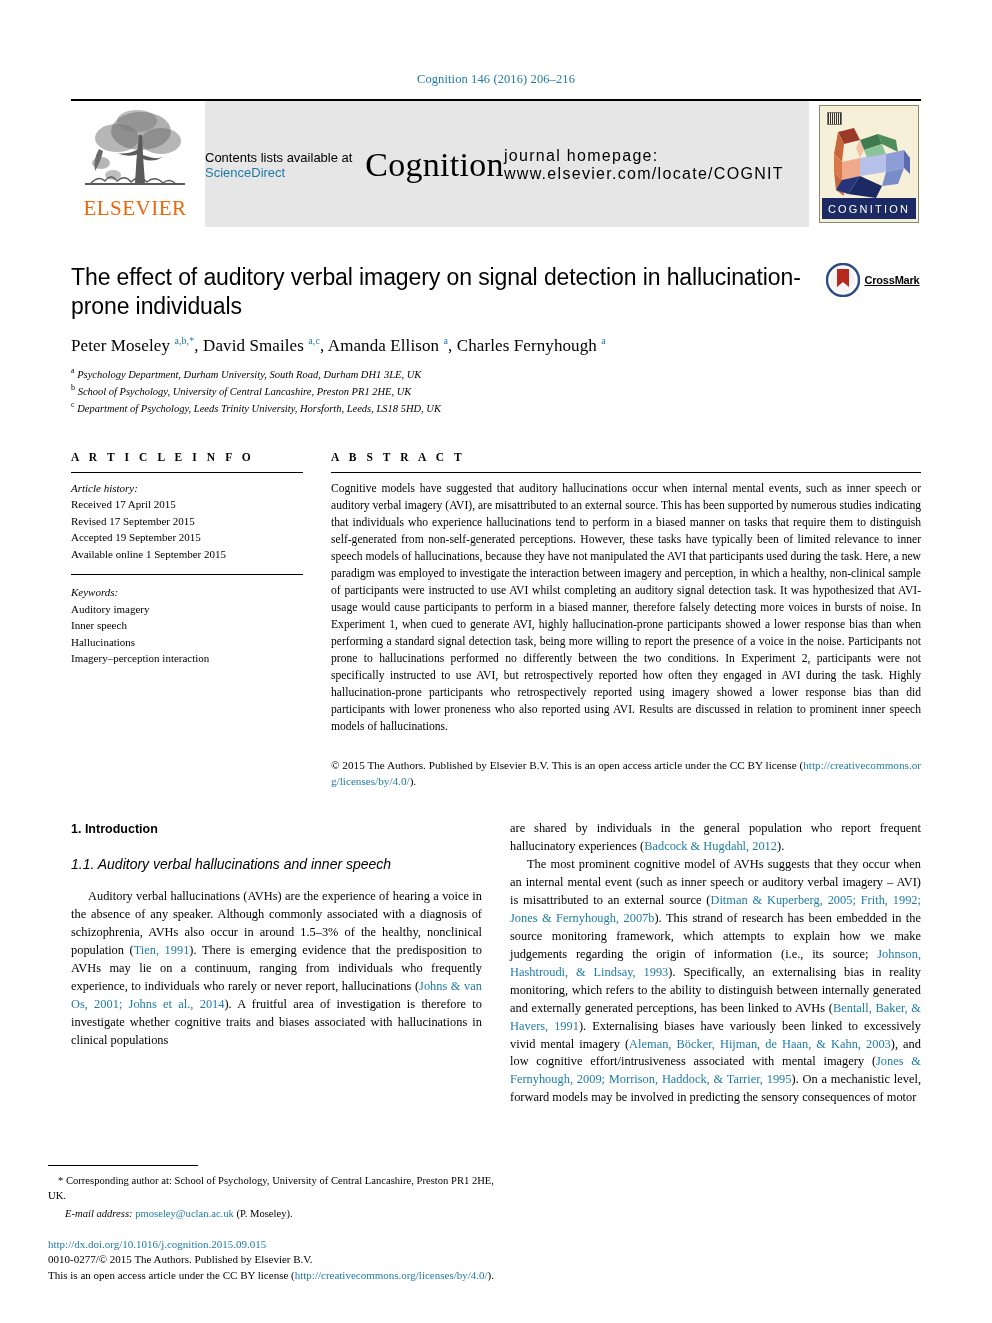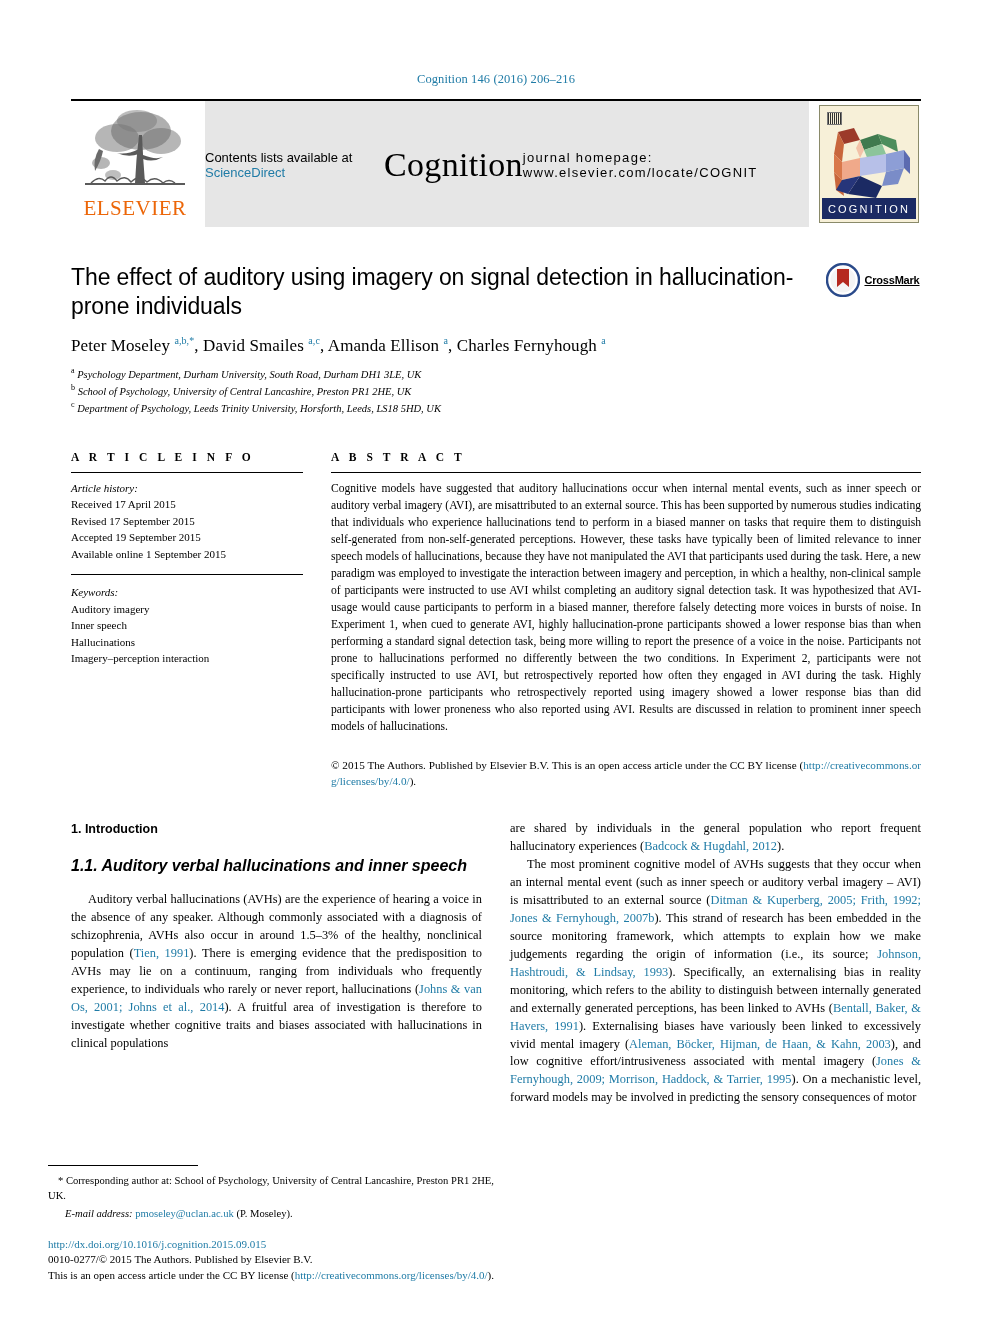--- a/index.html
+++ b/index.html
@@ -79,21 +79,21 @@
     color: #1f7ba6;
   }
   .journal-name {
     font-family: "Liberation Serif", serif;
     font-size: 34px;
     letter-spacing: .3px;
     line-height: 1;
   }
   .homepage-line {
     font-family: "Liberation Sans", sans-serif;
-    font-size: 13px;
+    font-size: 16px;
     letter-spacing: 1.3px;
   }
 
   .cover-box {
     flex: 0 0 104px;
     width: 104px;
     display: flex;
     align-items: center;
     justify-content: center;
   }
@@ -240,23 +240,23 @@
   .col { flex: 1 1 0; min-width: 0; }
   .h1 {
     font-family: "Liberation Sans", sans-serif;
     font-weight: bold;
     font-size: 12.5px;
     margin: 0 0 16px 0;
   }
   .h2 {
     font-family: "Liberation Sans", sans-serif;
     font-style: italic;
-    font-size: 16px;
+    font-size: 14px;
     margin: 0 0 14px 0;
-    font-weight: 700;
+    font-weight: 400;
   }
   .para {
     margin: 0;
     text-align: justify;
     text-indent: 17px;
     hyphens: auto;
   }
   .para.cont { text-indent: 0; }
   .cite { color: #1f7ba6; }
 
@@ -342,21 +342,21 @@
             <polygon points="40,48 66,44 66,62 40,66" fill="#b7c0e8"></polygon>
             <polygon points="40,30 44,40 40,48 36,38" fill="#f2c2a8"></polygon>
           </g>
         </svg>
         <div class="cover-title-bar">COGNITION</div>
       </div>
     </div>
   </div>
 
   <div class="title-block">
-    <h1 class="article-title">The effect of auditory using imagery on signal detection in hallucination-prone individuals</h1>
+    <h1 class="article-title">The effect of auditory verbal imagery on signal detection in hallucination-prone individuals</h1>
     <div class="authors">Peter Moseley <sup>a,b,</sup><sup>*</sup>, David Smailes <sup>a,c</sup>, Amanda Ellison <sup>a</sup>, Charles Fernyhough <sup>a</sup></div>
     <div class="affiliations">
         <div><sup>a</sup> Psychology Department, Durham University, South Road, Durham DH1 3LE, UK</div>
         <div><sup>b</sup> School of Psychology, University of Central Lancashire, Preston PR1 2HE, UK</div>
         <div><sup>c</sup> Department of Psychology, Leeds Trinity University, Horsforth, Leeds, LS18 5HD, UK</div>
       </div>
 
     <div class="crossmark">
       <div class="crossmark-row">
         <svg width="34" height="34" viewBox="0 0 34 34">

